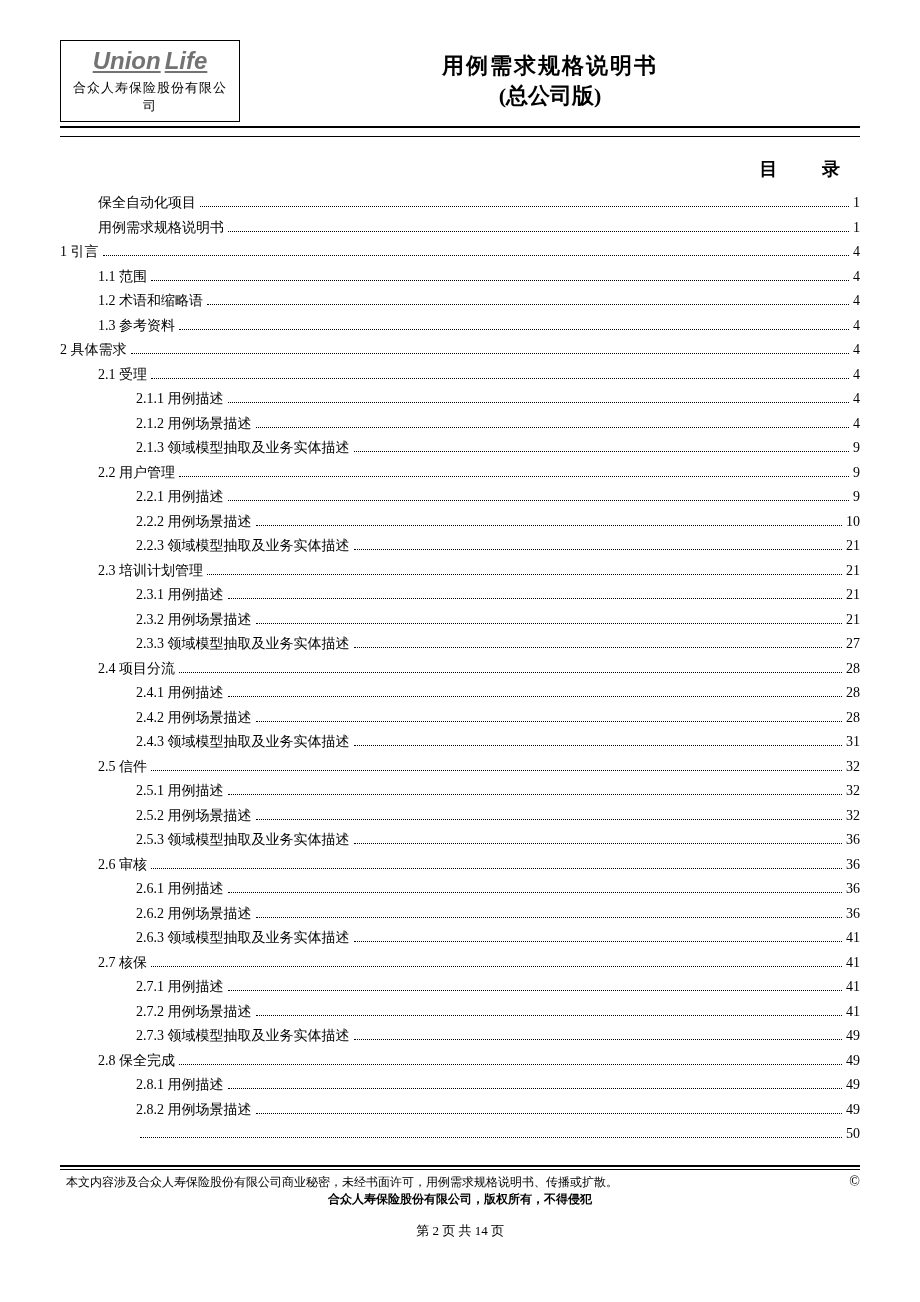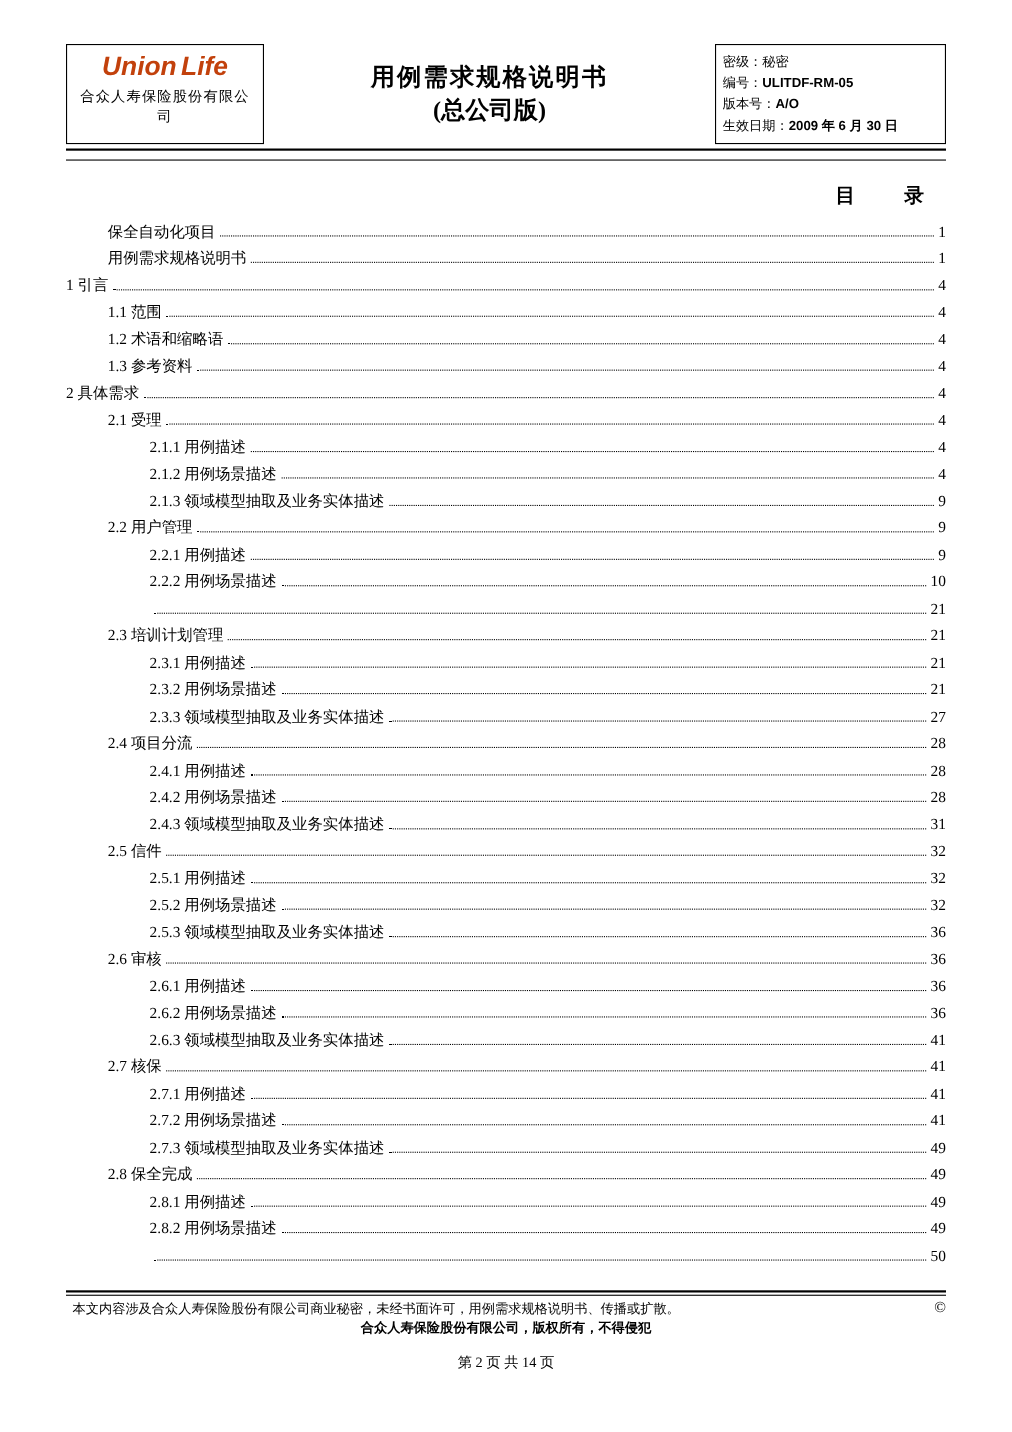--- a/index.html
+++ b/index.html
@@ -1,20 +1,20 @@
 <!DOCTYPE html>
 <html><head>
   <meta charset="utf-8">
   <style>
     * { margin: 0; padding: 0; box-sizing: border-box; }
     body { font-family: "SimSun", "宋体", serif; font-size: 14px; background: #fff; width: 920px; margin: 0 auto; padding: 40px 60px 20px; color: #000; }
     .header { display: flex; border-bottom: 2px solid #000; margin-bottom: 8px; padding-bottom: 4px; }
     .header-left { width: 180px; border: 1px solid #000; padding: 6px; text-align: center; }
     .logo { display: flex; justify-content: center; align-items: baseline; gap: 4px; }
-    .logo-main { color: #c2410c; font-family: Arial, sans-serif; font-weight: bold; font-style: italic; font-size: 24px; }
+    .logo-main { color: #737373; font-family: Arial, sans-serif; font-weight: bold; font-style: italic; font-size: 24px; text-decoration: underline; }
     .company { font-size: 13px; margin-top: 4px; letter-spacing: 1px; }
     .header-center { flex: 1; text-align: center; display:flex; flex-direction:column; justify-content:center; }
     .doc-title { font-size: 22px; font-weight: bold; letter-spacing: 2px; }
     .doc-subtitle { font-size: 22px; font-weight: bold; }
     .header-right { width: 210px; border: 1px solid #000; padding: 6px; font-size: 12px; line-height: 1.6; }
     .header-right .meta-row { white-space: nowrap; }
     .header-right b { font-family: Arial, sans-serif; }
     .hr-thin { border-top: 1px solid #000; margin-bottom: 20px; }
 
     .toc-title { text-align: right; font-size: 18px; font-weight: bold; letter-spacing: 20px; margin: 12px 0 10px; }
@@ -44,34 +44,20 @@
     <div class="logo">
       <span class="logo-main">Union</span>
       <span class="logo-main" style="font-size:24px">Life</span>
     </div>
     <div class="company">合众人寿保险股份有限公司</div>
   </div>
   <div class="header-center">
     <div class="doc-title">用例需求规格说明书</div>
     <div class="doc-subtitle">(总公司版)</div>
   </div>
-  <div class="header-right">
-    <div class="meta-row">
-      <span>密级：</span><span>秘密</span>
-    </div>
-    <div class="meta-row">
-      <span>编号：</span><b>ULITDF-RM-05</b>
-    </div>
-    <div class="meta-row">
-      <span>版本号：</span><b>A/O</b>
-    </div>
-    <div class="meta-row">
-      <span>生效日期：</span><b>2009 年 6 月 30 日</b>
-    </div>
-  </div>
 </div>
 <div class="hr-thin"></div>
 
 <div class="toc-title">目 录</div>
 
 <div class="toc" id="toc">
     <div class="toc-row ind1">
       <span class="toc-label">保全自动化项目</span>
       <span class="toc-dots"></span>
       <span class="toc-page">1</span>
@@ -135,20 +121,21 @@
       <span class="toc-label">2.2.1 用例描述</span>
       <span class="toc-dots"></span>
       <span class="toc-page">9</span>
     </div>
     <div class="toc-row ind2">
       <span class="toc-label">2.2.2 用例场景描述</span>
       <span class="toc-dots"></span>
       <span class="toc-page">10</span>
     </div>
     <div class="toc-row ind2">
+      <span class="toc-label">2.2.3 领域模型抽取及业务实体描述</span>
       <span class="toc-dots"></span>
       <span class="toc-page">21</span>
     </div>
     <div class="toc-row ind1">
       <span class="toc-label">2.3 培训计划管理</span>
       <span class="toc-dots"></span>
       <span class="toc-page">21</span>
     </div>
     <div class="toc-row ind2">
       <span class="toc-label">2.3.1 用例描述</span>

